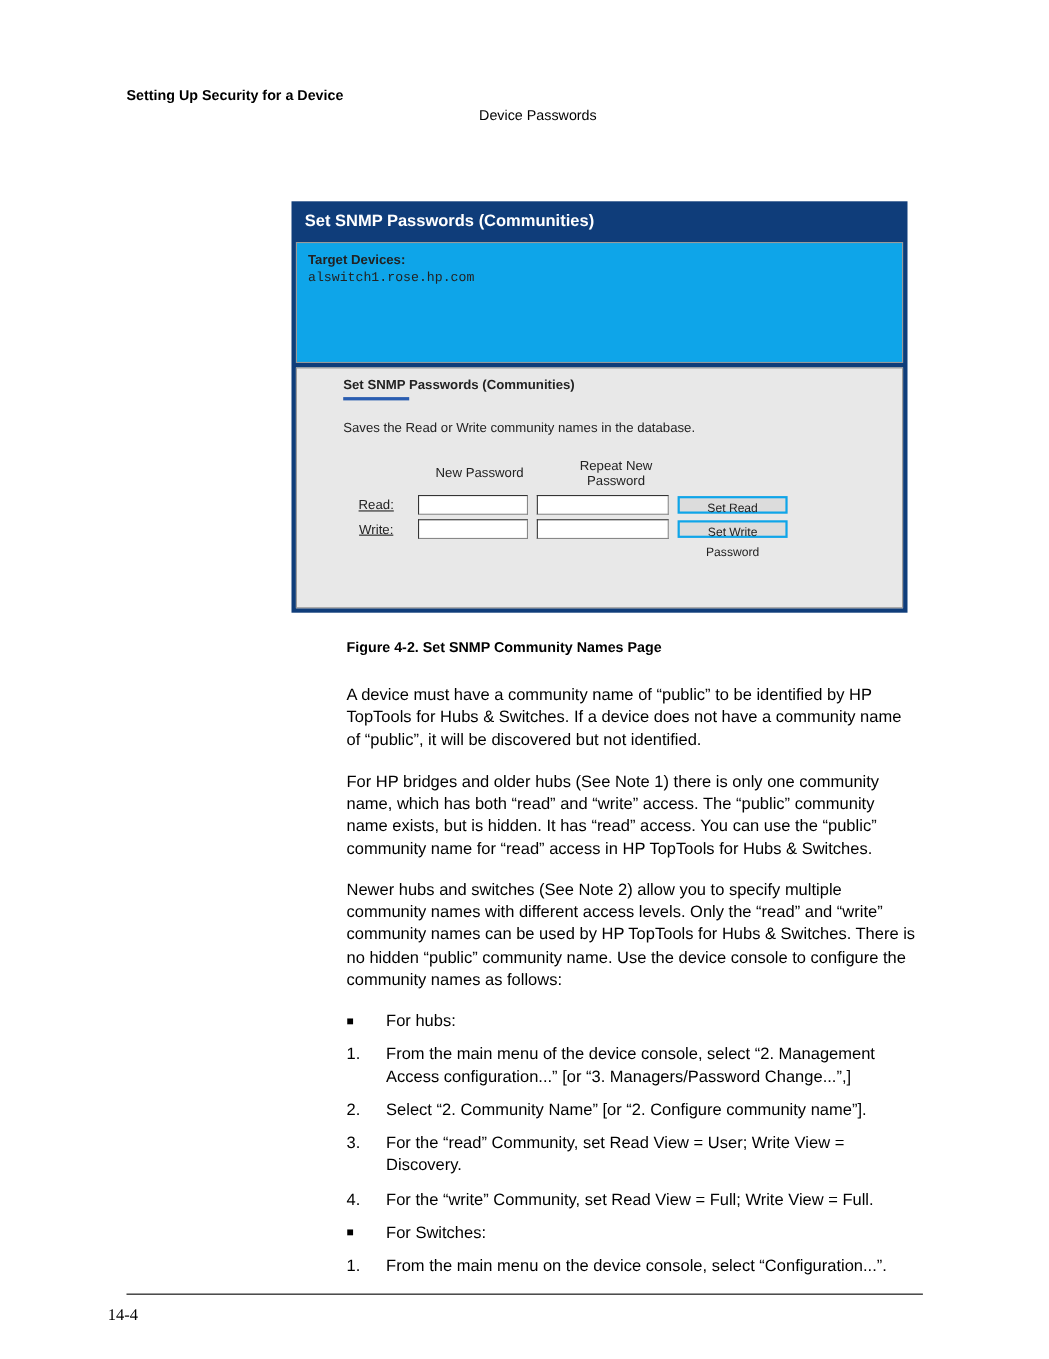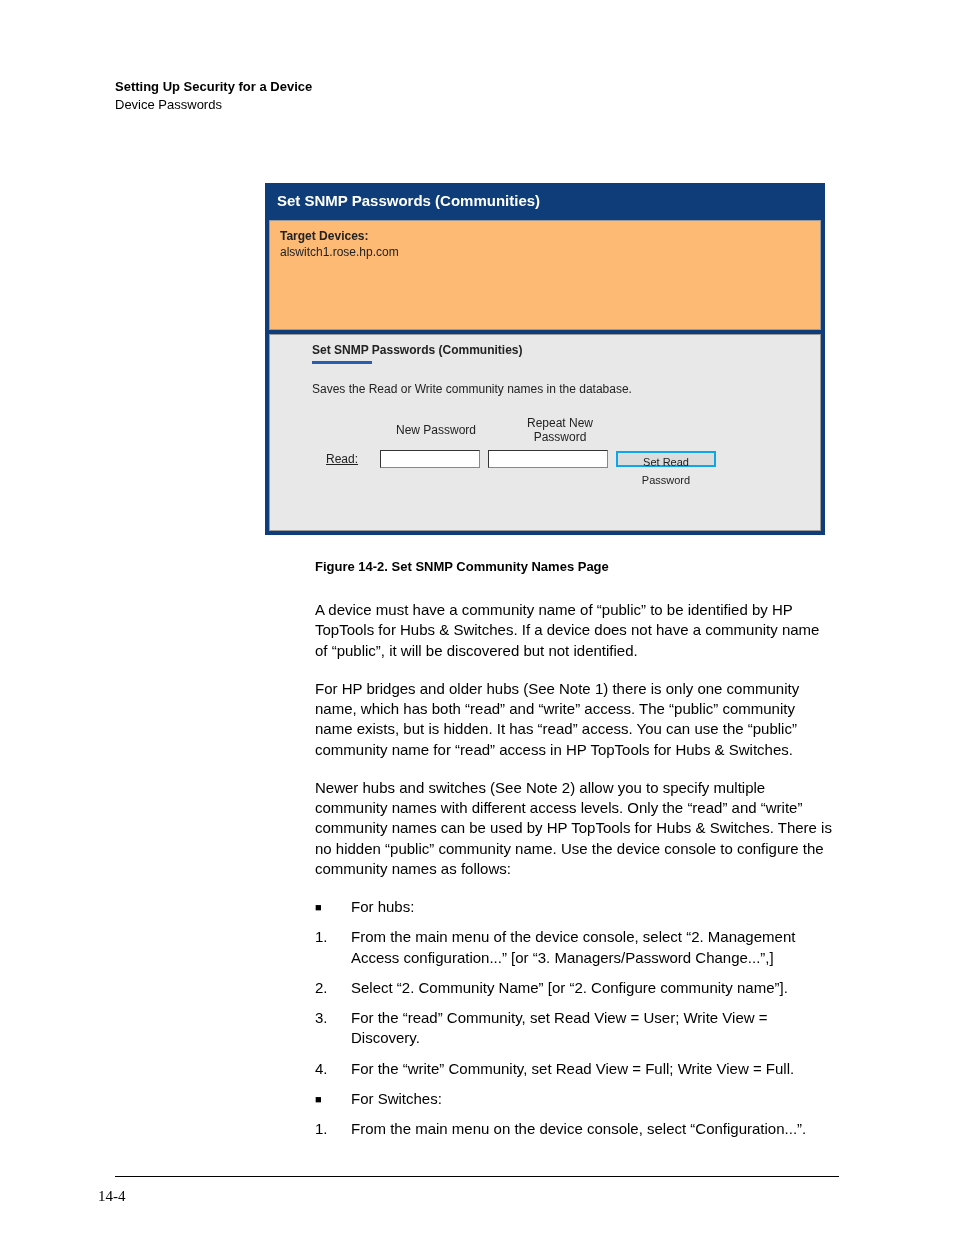--- a/index.html
+++ b/index.html
@@ -17,47 +17,47 @@
     box-sizing: border-box;
     padding: 78px 91px 0 115px;
   }
   .header {
     font-family: Arial, Helvetica, sans-serif;
     font-size: 13px;
     line-height: 1.35;
     margin-bottom: 70px;
   }
   .header .title { font-weight: bold; }
-  .header .sub { font-weight: normal; }
+  .header .sub { font-weight: normal; text-align: center; }
   .panel-outer {
     margin-left: 150px;
     width: 560px;
     background: #0f3d7a;
     padding: 0 0 4px 0;
   }
   .panel-title {
     color: #fff;
     font-family: Arial, Helvetica, sans-serif;
     font-weight: bold;
     font-size: 15px;
     padding: 9px 10px 11px 12px;
   }
   .panel-inner-1 {
     margin: 0 4px 0 4px;
-    background: #fdba74;
+    background: #0ea5e9;
     border: 1px solid #9a9a9a;
     box-sizing: border-box;
     height: 110px;
     padding: 8px 10px;
     font-family: Arial, Helvetica, sans-serif;
     font-size: 12px;
     color: #222;
   }
   .panel-inner-1 .tgt-label { font-weight: bold; }
-  .panel-inner-1 .tgt-val { margin-top: 2px; }
+  .panel-inner-1 .tgt-val { margin-top: 2px; font-family: Liberation Mono, monospace; }
   .panel-inner-2 {
     margin: 4px 4px 0 4px;
     background: #e8e8e8;
     border: 1px solid #9a9a9a;
     box-sizing: border-box;
     padding: 8px 10px 60px 10px;
     font-family: Arial, Helvetica, sans-serif;
     font-size: 12px;
     color: #222;
   }
@@ -191,25 +191,31 @@
           <div class="g-head-spacer"></div>
           <div class="col1">New Password</div>
           <div class="col2">Repeat New Password</div>
         </div>
         <div class="grid-row">
           <div class="g-label">Read:</div>
           <div class="g-input c1"></div>
           <div class="g-input c2"></div>
           <div class="g-btn">Set Read Password</div>
         </div>
+        <div class="grid-row">
+          <div class="g-label">Write:</div>
+          <div class="g-input c1"></div>
+          <div class="g-input c2"></div>
+          <div class="g-btn">Set Write Password</div>
+        </div>
       </div>
     </div>
   </div>
 
-  <div class="figure-caption">Figure 14-2.  Set SNMP Community Names Page</div>
+  <div class="figure-caption">Figure 4-2.  Set SNMP Community Names Page</div>
 
   <div class="body-text">
     <p>A device must have a community name of “public” to be identified by HP TopTools for Hubs &amp; Switches. If a device does not have a community name of “public”, it will be discovered but not identified.</p>
     <p>For HP bridges and older hubs (See Note 1) there is only one community name, which has both “read” and “write” access. The “public” community name exists, but is hidden. It has “read” access. You can use the “public” community name for “read” access in HP TopTools for Hubs &amp; Switches.</p>
     <p>Newer hubs and switches (See Note 2) allow you to specify multiple community names with different access levels. Only the “read” and “write” community names can be used by HP TopTools for Hubs &amp; Switches. There is no hidden “public” community name. Use the device console to configure the community names as follows:</p>
 
     <div class="list-row">
       <div class="bullet">■</div>
       <div class="li-text">For hubs:</div>
     </div>

